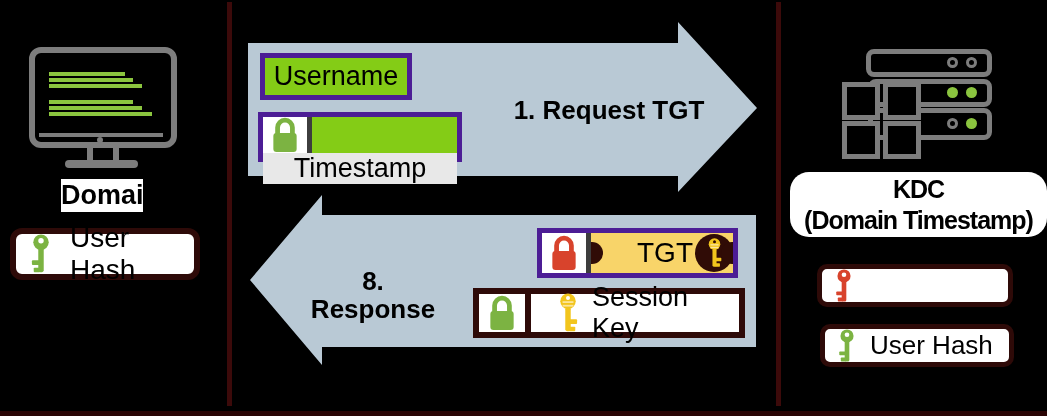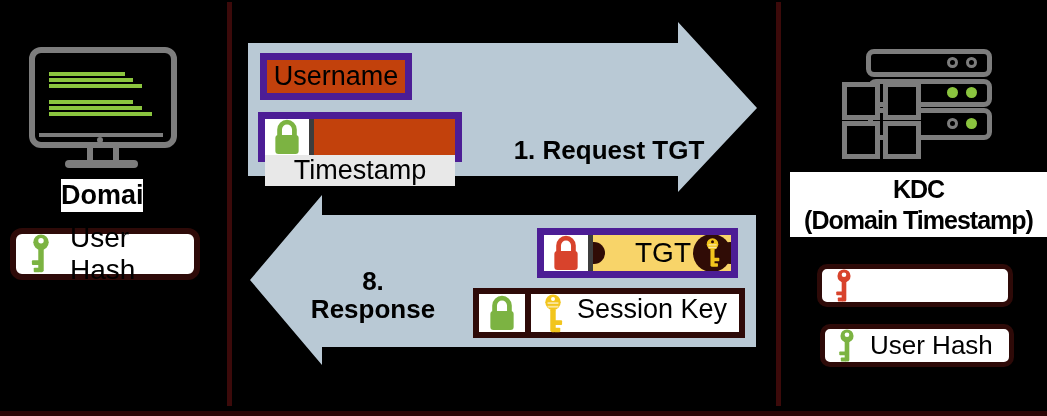--- a/index.html
+++ b/index.html
@@ -33,51 +33,51 @@
   .hash-r2{left:820px;top:324px;width:194px;height:43px;border-width:5px;border-radius:10px;
     padding-left:12px;gap:13px;font-size:26px;}
 
   
   .arrow{position:absolute;background:#b9c9d5;}
   .arrow-request{left:248px;top:22px;width:509px;height:170px;
     clip-path:polygon(0px 21px,430px 21px,430px 0px,509px 86px,430px 170px,430px 154px,0px 154px);}
   .arrow-response{left:250px;top:195px;width:506px;height:170px;
     clip-path:polygon(0px 85px,72px 0px,72px 20px,506px 20px,506px 152px,72px 152px,72px 170px);}
   .step-label{position:absolute;font-weight:bold;font-size:26px;line-height:28px;text-align:center;}
-  .lbl-request{left:509px;top:96px;width:200px;margin-top:40px;}
+  .lbl-request{left:509px;top:96px;width:200px;}
   .lbl-response{left:298px;top:267px;width:150px;}
 
   
-  .field-box{position:absolute;box-sizing:border-box;border:7px solid #4c1d95;background:#c2410c;}
+  .field-box{position:absolute;box-sizing:border-box;border:5px solid #4c1d95;background:#84cc16;}
   .username-box{left:260px;top:53px;width:152px;height:47px;display:flex;
     align-items:center;justify-content:center;font-size:27px;}
   .compound{display:flex;align-items:stretch;padding:0;}
   .timestamp-box{left:258px;top:112px;width:204px;height:50px;flex-direction:column;}
   .lock-cell{width:44px;background:#fff;border-right:5px solid #3d3d3d;
     display:flex;align-items:center;justify-content:center;flex:none;}
   .label-cell{flex:1;display:flex;align-items:center;justify-content:center;font-size:27px;background:#e8e8e8;}
 
   .tgt-box{left:537px;top:228px;width:201px;height:50px;}
   .ticket-cell{flex:1;position:relative;background:#f8d469;display:flex;align-items:center;
     justify-content:flex-end;gap:2px;font-size:28px;overflow:hidden;}
   .notch{position:absolute;top:50%;transform:translateY(-50%);width:12px;height:22px;background:#300c06;}
   .notch-l{left:0;border-radius:0 11px 11px 0;}
   .notch-r{right:0;border-radius:11px 0 0 11px;}
   .key-circle{width:38px;height:38px;border-radius:50%;background:#300c06;
     display:flex;align-items:center;justify-content:center;flex:none;}
 
   .session-box{left:473px;top:288px;width:272px;height:50px;border-color:#2e0a08;border-width:6px;background:#fff;}
   .session-box .lock-cell{width:46px;border-right:6px solid #2e0a08;}
-  .session-label-cell{flex:1;background:#fff;display:flex;align-items:flex-start;gap:12px;
-    padding-left:10px;font-size:27px;}
+  .session-label-cell{flex:1;background:#fff;display:flex;align-items:center;gap:12px;
+    padding-left:25px;font-size:27px;}
 
   
   .kdc-label{position:absolute;left:790px;top:172px;width:257px;height:65px;background:#fff;
     font-weight:bold;font-size:25px;line-height:31px;text-align:center;letter-spacing:-1px;padding-top:2px;
-    box-sizing:border-box;}
+    box-sizing:border-box;border-radius:19px;}
   .srv-unit{position:absolute;box-sizing:border-box;border:5px solid #7d7d7d;border-radius:8px;background:#000;}
   .u1{left:866px;top:49px;width:126px;height:28px;}
   .u2{left:868px;top:79px;width:124px;height:28px;}
   .u3{left:868px;top:108px;width:124px;height:32px;}
   .led{position:absolute;width:11px;height:11px;border-radius:50%;box-sizing:border-box;}
   .led-off{border:3px solid #7d7d7d;background:#000;}
   .led-on{background:#8bc53f;}
   .srv-sq{position:absolute;width:38px;height:38px;box-sizing:border-box;border:5px solid #7d7d7d;background:#000;}
   .sq1{left:842px;top:82px}.sq2{left:883px;top:82px}.sq3{left:842px;top:121px}.sq4{left:883px;top:121px}
 

